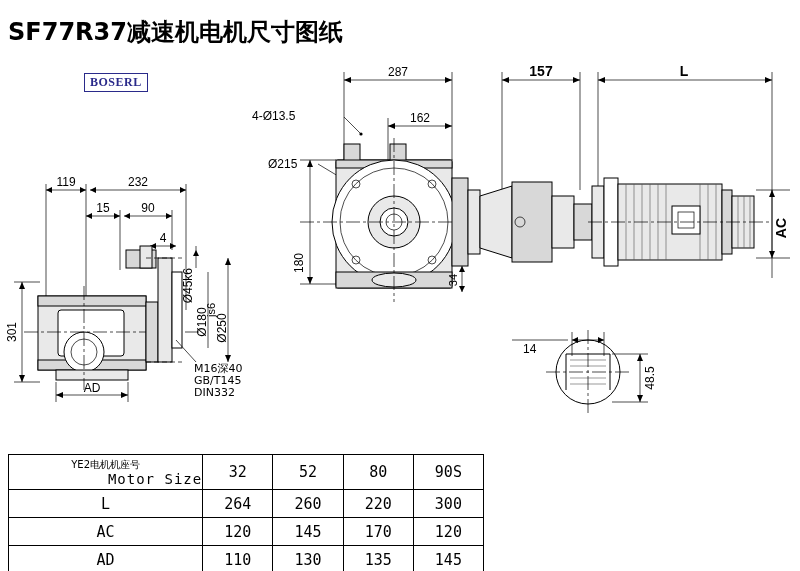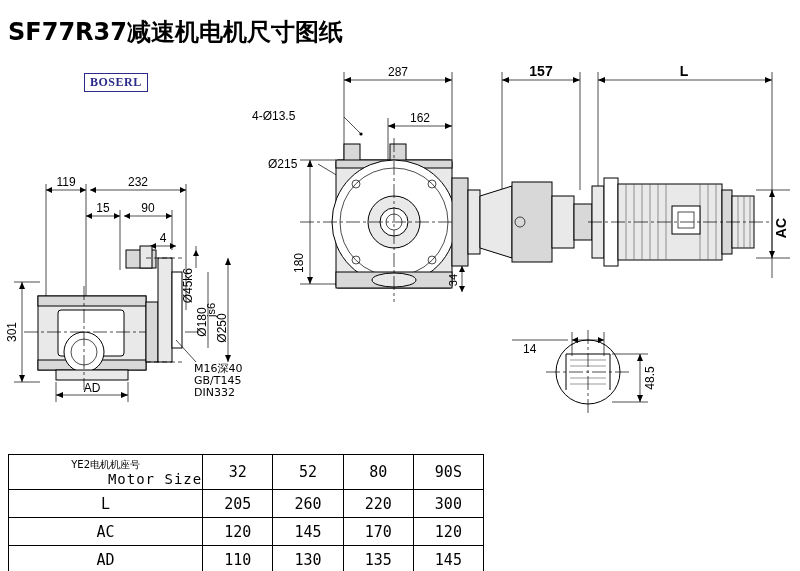--- a/index.html
+++ b/index.html
@@ -348,21 +348,21 @@
           <span class="hdr-cjk">YE2电机机座号</span>
           <span class="hdr-lat">Motor Size</span>
         </td>
         <td class="cx">32</td>
         <td class="cx">52</td>
         <td class="cx">80</td>
         <td class="cx">90S</td>
       </tr>
       <tr>
         <td class="c0">L</td>
-        <td class="cx">205</td>
+        <td class="cx">264</td>
         <td class="cx">260</td>
         <td class="cx">220</td>
         <td class="cx">300</td>
       </tr>
       <tr>
         <td class="c0">AC</td>
         <td class="cx">120</td>
         <td class="cx">145</td>
         <td class="cx">170</td>
         <td class="cx">120</td>

